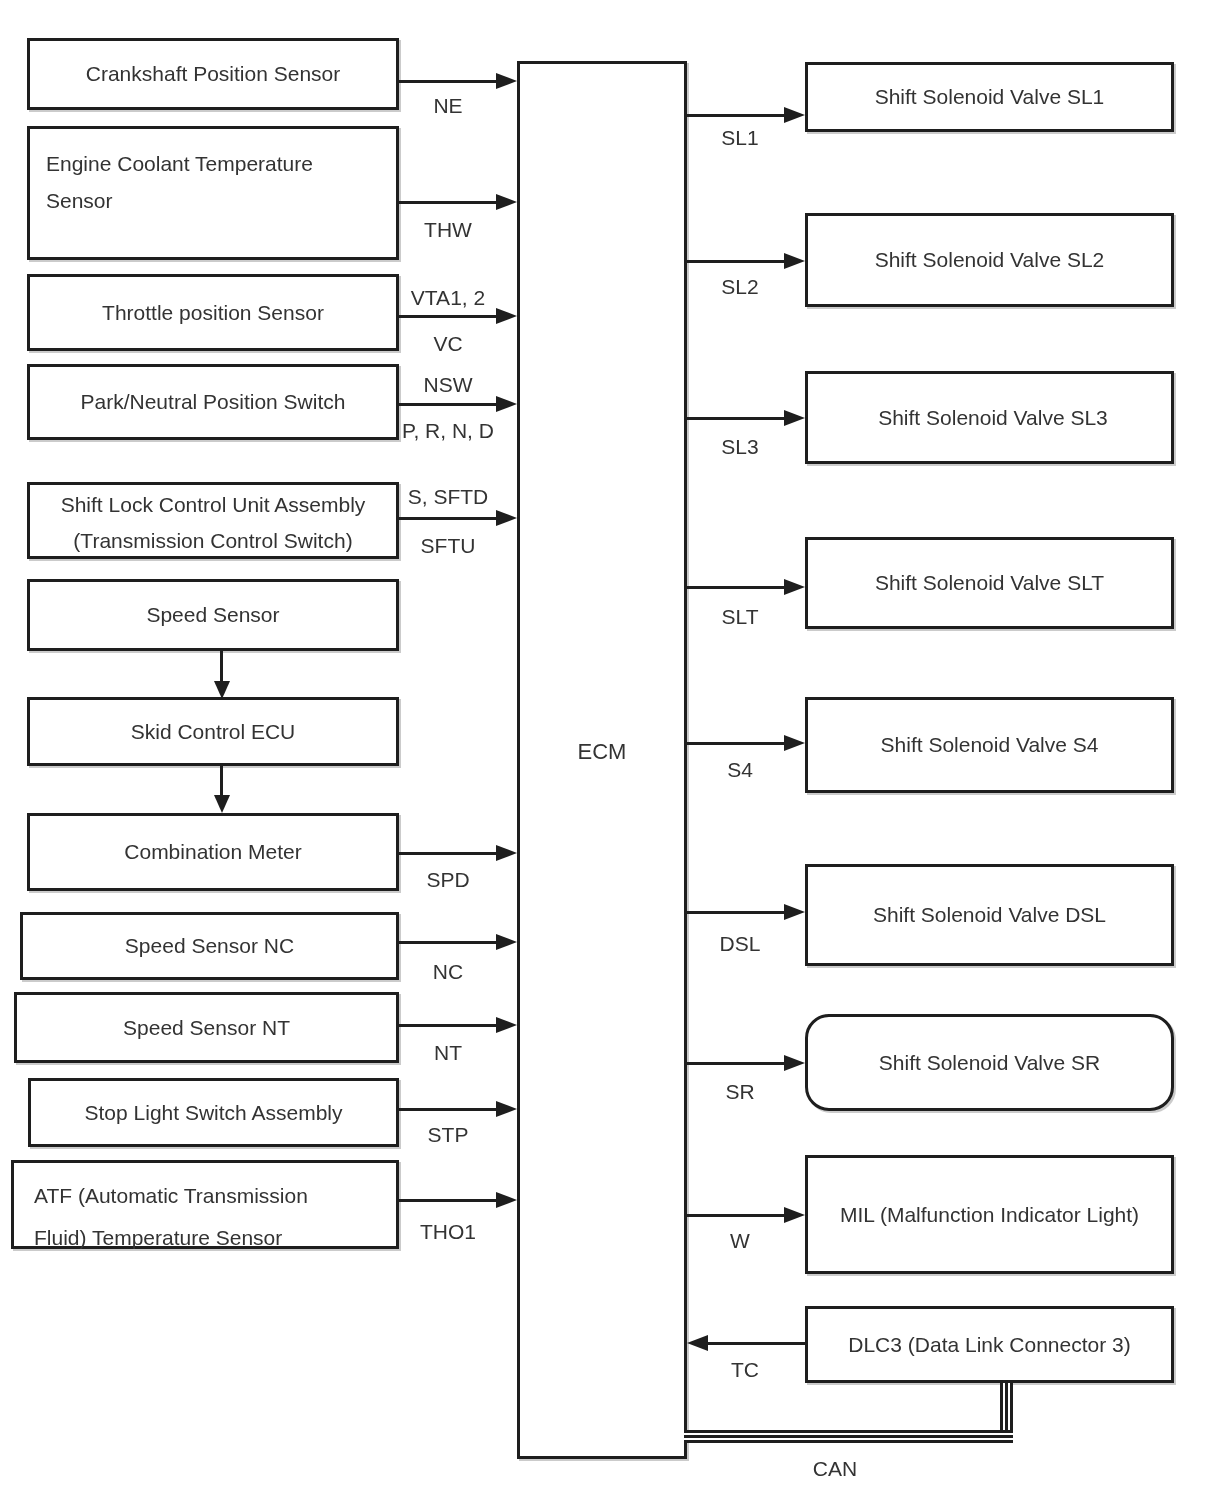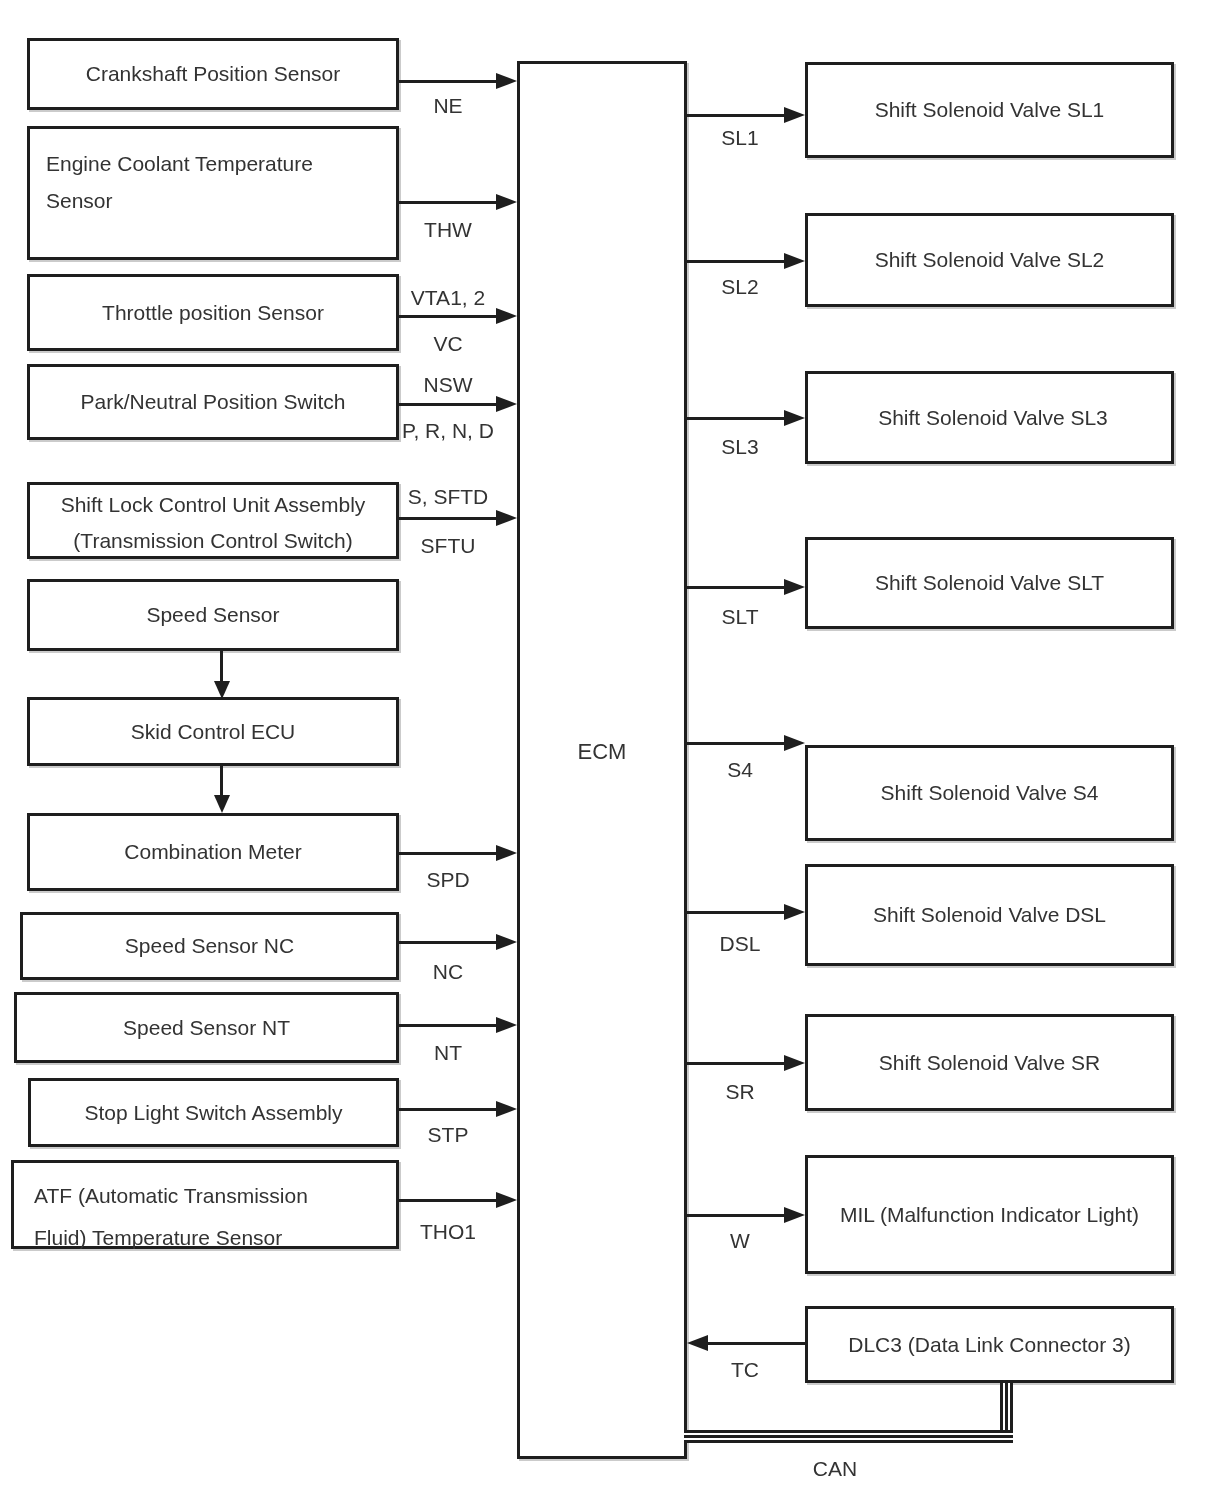--- a/index.html
+++ b/index.html
@@ -184,39 +184,39 @@
   <div class="siglabel" style="left:680px;top:1079px;">SR</div>
 
   <div class="hwire" style="left:687px;top:1214px;width:101px;"></div>
   <div class="arr-r" style="left:784px;top:1207px;"></div>
   <div class="siglabel" style="left:680px;top:1228px;">W</div>
 
   <div class="hwire" style="left:706px;top:1342px;width:99px;"></div>
   <div class="arr-l" style="left:687px;top:1335px;"></div>
   <div class="siglabel" style="left:685px;top:1357px;">TC</div>
 
-  <div class="box" style="left:805px;top:62px;width:369px;height:96px;">
+  <div class="box" style="left:805px;top:62px;width:369px;height:70px;">
     <span>Shift Solenoid Valve SL1</span>
   </div>
   <div class="box" style="left:805px;top:213px;width:369px;height:94px;">
     <span>Shift Solenoid Valve SL2</span>
   </div>
   <div class="box" style="left:805px;top:371px;width:369px;height:93px;padding-left:7px;">
     <span>Shift Solenoid Valve SL3</span>
   </div>
   <div class="box" style="left:805px;top:537px;width:369px;height:92px;">
     <span>Shift Solenoid Valve SLT</span>
   </div>
-  <div class="box" style="left:805px;top:697px;width:369px;height:96px;margin-top:48px;">
+  <div class="box" style="left:805px;top:697px;width:369px;height:96px;">
     <span>Shift Solenoid Valve S4</span>
   </div>
   <div class="box" style="left:805px;top:864px;width:369px;height:102px;">
     <span>Shift Solenoid Valve DSL</span>
   </div>
-  <div class="box" style="left:805px;top:1014px;width:369px;height:97px;">
+  <div class="box" style="left:805px;top:1014px;width:369px;height:97px;border-radius:24px;">
     <span>Shift Solenoid Valve SR</span>
   </div>
   <div class="box" style="left:805px;top:1155px;width:369px;height:119px;">
     <span>MIL (Malfunction Indicator Light)</span>
   </div>
   <div class="box" style="left:805px;top:1306px;width:369px;height:77px;">
     <span>DLC3 (Data Link Connector 3)</span>
   </div>
 
   <div class="busv" style="left:1000px;top:1383px;height:47px;"></div>

